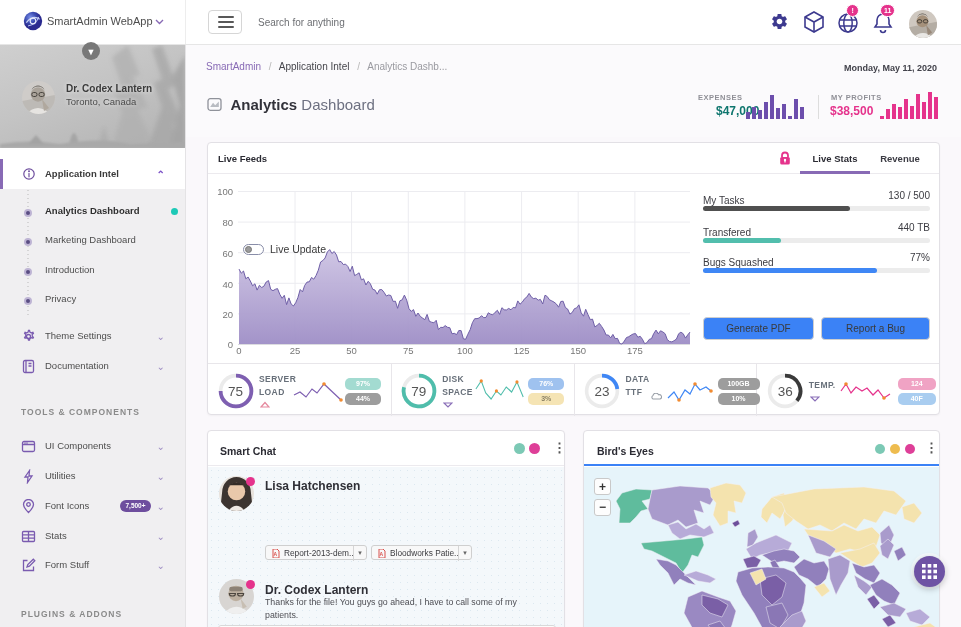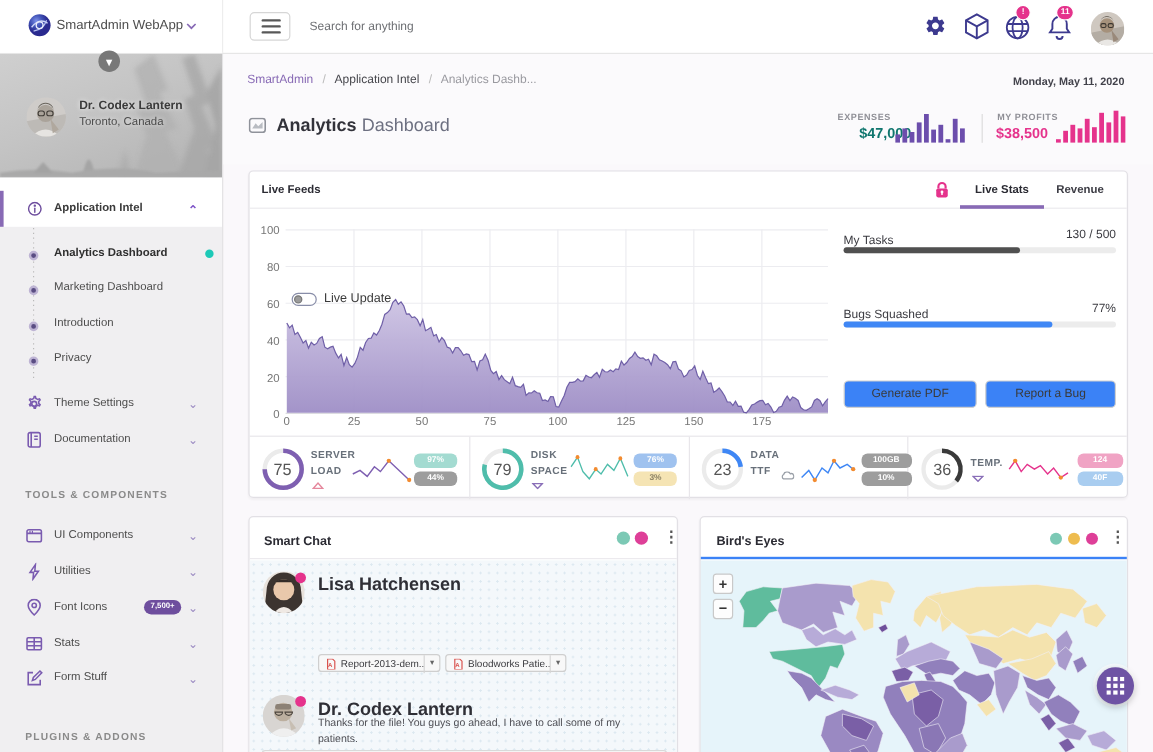--- a/index.html
+++ b/index.html
@@ -49,21 +49,21 @@
 .pbar-row { position:absolute; left:495px; width:227px; }
 .pbar-lbl { font-size:10px; color:#3b3b41; }
 .pbar-val { position:absolute; right:0; top:0; font-size:10px; color:#3b3b41; }
 .pbar-track { position:absolute; left:0; top:16.3px; width:227px; height:5px; background:#ececec; border-radius:3px; }
 .pbar-fill { position:absolute; left:0; top:0; height:5px; border-radius:3px; }
 .btn { position:absolute; height:23px; background:#3b82f6; border:1px solid #cfcfcf; border-radius:4px; font-size:10px; color:#3a3a3a; text-align:center; line-height:21px; }
 .tile-num { position:absolute; width:34px; text-align:center; font-size:13.5px; color:#555; }
 .tile-lbl { position:absolute; font-size:8.5px; font-weight:bold; color:#68707a; letter-spacing:0.4px; line-height:13px; }
 .pill { position:absolute; width:59px; height:12px; border-radius:5px; font-size:7px; font-weight:bold; text-align:center; line-height:12px; }
 .vdots { position:absolute; font-size:13px; color:#555; font-weight:bold; letter-spacing:0; }
-.chat-name { font-size:15px; font-weight:bold; color:#2f2f36;text-align:right; }
+.chat-name { font-size:12px; font-weight:bold; color:#2f2f36;text-align:right; }
 .chat-text { font-size:8.8px; color:#4f4f55; line-height:12.7px; }
 .attach { position:absolute; height:15px; background:#f8f8f8; border:1px solid #cfcfcf; border-radius:3px; font-size:8.5px; color:#3c3c40; }
 </style>
 </head>
 <body>
 
 <div id="header"></div>
 <div id="logo-sec">
   <svg class="abs" style="left:23px;top:11px" width="20" height="20" viewBox="0 0 24 24">
     <defs>
@@ -375,20 +375,23 @@
         <path d="M0.0,78.1 L2.3,82.2 L4.5,80.0 L6.8,87.8 L9.1,86.0 L11.3,90.0 L13.6,94.8 L15.9,92.8 L18.1,99.1 L20.4,94.3 L22.7,96.5 L24.9,95.2 L27.2,91.0 L29.5,89.6 L31.7,98.3 L34.0,99.7 L36.3,98.3 L38.5,97.6 L40.8,103.3 L43.1,107.3 L45.3,104.3 L47.6,113.6 L49.9,106.9 L52.1,112.9 L54.4,115.0 L56.7,111.8 L58.9,106.6 L61.2,98.5 L63.5,100.9 L65.7,94.4 L68.0,91.1 L70.3,90.8 L72.5,86.5 L74.8,88.2 L77.1,84.4 L79.3,79.2 L81.6,71.0 L83.9,69.5 L86.1,67.0 L88.4,60.9 L90.7,58.6 L92.9,62.5 L95.2,60.5 L97.5,64.0 L99.7,70.8 L102.0,70.5 L104.3,73.6 L106.5,73.1 L108.8,75.4 L111.1,80.5 L113.3,75.2 L115.6,84.6 L117.8,83.4 L120.1,81.8 L122.4,88.9 L124.6,87.8 L126.9,94.0 L129.2,90.3 L131.4,92.9 L133.7,98.3 L136.0,99.1 L138.2,103.2 L140.5,98.7 L142.8,98.6 L145.0,101.3 L147.3,105.0 L149.6,104.0 L151.8,104.5 L154.1,110.4 L156.4,110.2 L158.6,117.3 L160.9,109.8 L163.2,108.8 L165.4,104.1 L167.7,109.2 L170.0,117.7 L172.2,120.4 L174.5,118.6 L176.8,125.3 L179.0,122.0 L181.3,125.4 L183.6,127.1 L185.8,128.7 L188.1,123.4 L190.4,130.4 L192.6,131.2 L194.9,131.8 L197.2,129.3 L199.4,138.5 L201.7,136.3 L204.0,136.5 L206.2,134.6 L208.5,136.3 L210.8,136.7 L213.0,142.8 L215.3,142.3 L217.6,143.6 L219.8,139.5 L222.1,139.6 L224.4,147.8 L226.6,148.3 L228.9,143.2 L231.2,138.6 L233.4,131.7 L235.7,127.7 L238.0,127.6 L240.2,127.0 L242.5,124.7 L244.8,126.7 L247.0,126.4 L249.3,121.8 L251.6,123.2 L253.8,123.8 L256.1,121.3 L258.4,119.3 L260.6,123.4 L262.9,116.7 L265.2,118.8 L267.4,119.0 L269.7,117.4 L272.0,118.8 L274.2,116.4 L276.5,116.9 L278.8,109.9 L281.0,113.2 L283.3,111.1 L285.6,107.7 L287.8,106.1 L290.1,102.4 L292.4,106.1 L294.6,107.6 L296.9,107.2 L299.2,109.2 L301.4,108.4 L303.7,113.0 L306.0,104.2 L308.2,105.5 L310.5,108.8 L312.8,109.9 L315.0,111.1 L317.3,112.9 L319.6,116.2 L321.8,110.5 L324.1,110.2 L326.4,116.6 L328.6,118.0 L330.9,123.1 L333.2,121.5 L335.4,117.7 L337.7,116.9 L339.9,113.8 L342.2,121.9 L344.5,125.2 L346.7,118.3 L349.0,123.7 L351.3,128.7 L353.5,128.1 L355.8,135.9 L358.1,134.4 L360.3,132.3 L362.6,135.4 L364.9,139.0 L367.1,144.0 L369.4,144.0 L371.7,146.9 L373.9,143.4 L376.2,147.6 L378.5,147.4 L380.7,152.5 L383.0,153.0 L385.3,150.1 L387.5,146.5 L389.8,145.7 L392.1,144.1 L394.3,142.9 L396.6,142.6 L398.9,146.3 L401.1,145.2 L403.4,148.2 L405.7,152.7 L407.9,151.7 L410.2,148.4 L412.5,147.6 L414.7,142.6 L417.0,139.1 L419.3,142.8 L421.5,139.8 L423.8,140.9 L426.1,142.7 L428.3,148.6 L430.6,150.5 L432.9,150.9 L435.1,149.7 L437.4,148.1 L439.7,142.7 L441.9,141.2 L444.2,142.7 L446.5,147.1 L448.7,143.9 L451.0,141.1" fill="none" stroke="#6f5fa7" stroke-width="1"></path>
       </g>
     </svg>
 
     <div class="abs" style="left:35px;top:101px;width:21px;height:11px;border:1px solid #888da8;border-radius:6px;background:#fff;"></div>
     <div class="abs" style="left:37px;top:103px;width:7px;height:7px;border-radius:50%;background:#9b9b9b;border:1px solid #777;"></div>
     <div class="abs" style="left:62px;top:100px;font-size:10.5px;color:#3a3a3a;">Live Update</div>
 
     <div class="pbar-row" style="top:47px;"><span class="pbar-lbl">My Tasks</span><span class="pbar-val">130 / 500</span><div class="pbar-track">
           <div class="pbar-fill" style="width:147px;background:#505050;"></div>
+        </div></div>
+    <div class="pbar-row" style="top:79px;"><span class="pbar-lbl">Transfered</span><span class="pbar-val">440 TB</span><div class="pbar-track">
+          <div class="pbar-fill" style="width:78px;background:#52bead;"></div>
         </div></div>
     <div class="pbar-row" style="top:108.5px;"><span class="pbar-lbl">Bugs Squashed</span><span class="pbar-val">77%</span><div class="pbar-track">
           <div class="pbar-fill" style="width:174px;background:#3f87f5;"></div>
         </div></div>
     <div class="btn" style="left:495px;top:174px;width:111px;">Generate PDF</div>
     <div class="btn" style="left:613px;top:174px;width:109px;">Report a Bug</div>
 
     <div class="abs" style="left:0;top:220px;width:731px;height:52px;border-top:1px solid #e8e6ea;">
       <div class="abs" style="left:182.75px;top:0;width:1px;height:52px;background:#e8e6ea;"></div>
       <div class="abs" style="left:365.5px;top:0;width:1px;height:52px;background:#e8e6ea;"></div>

